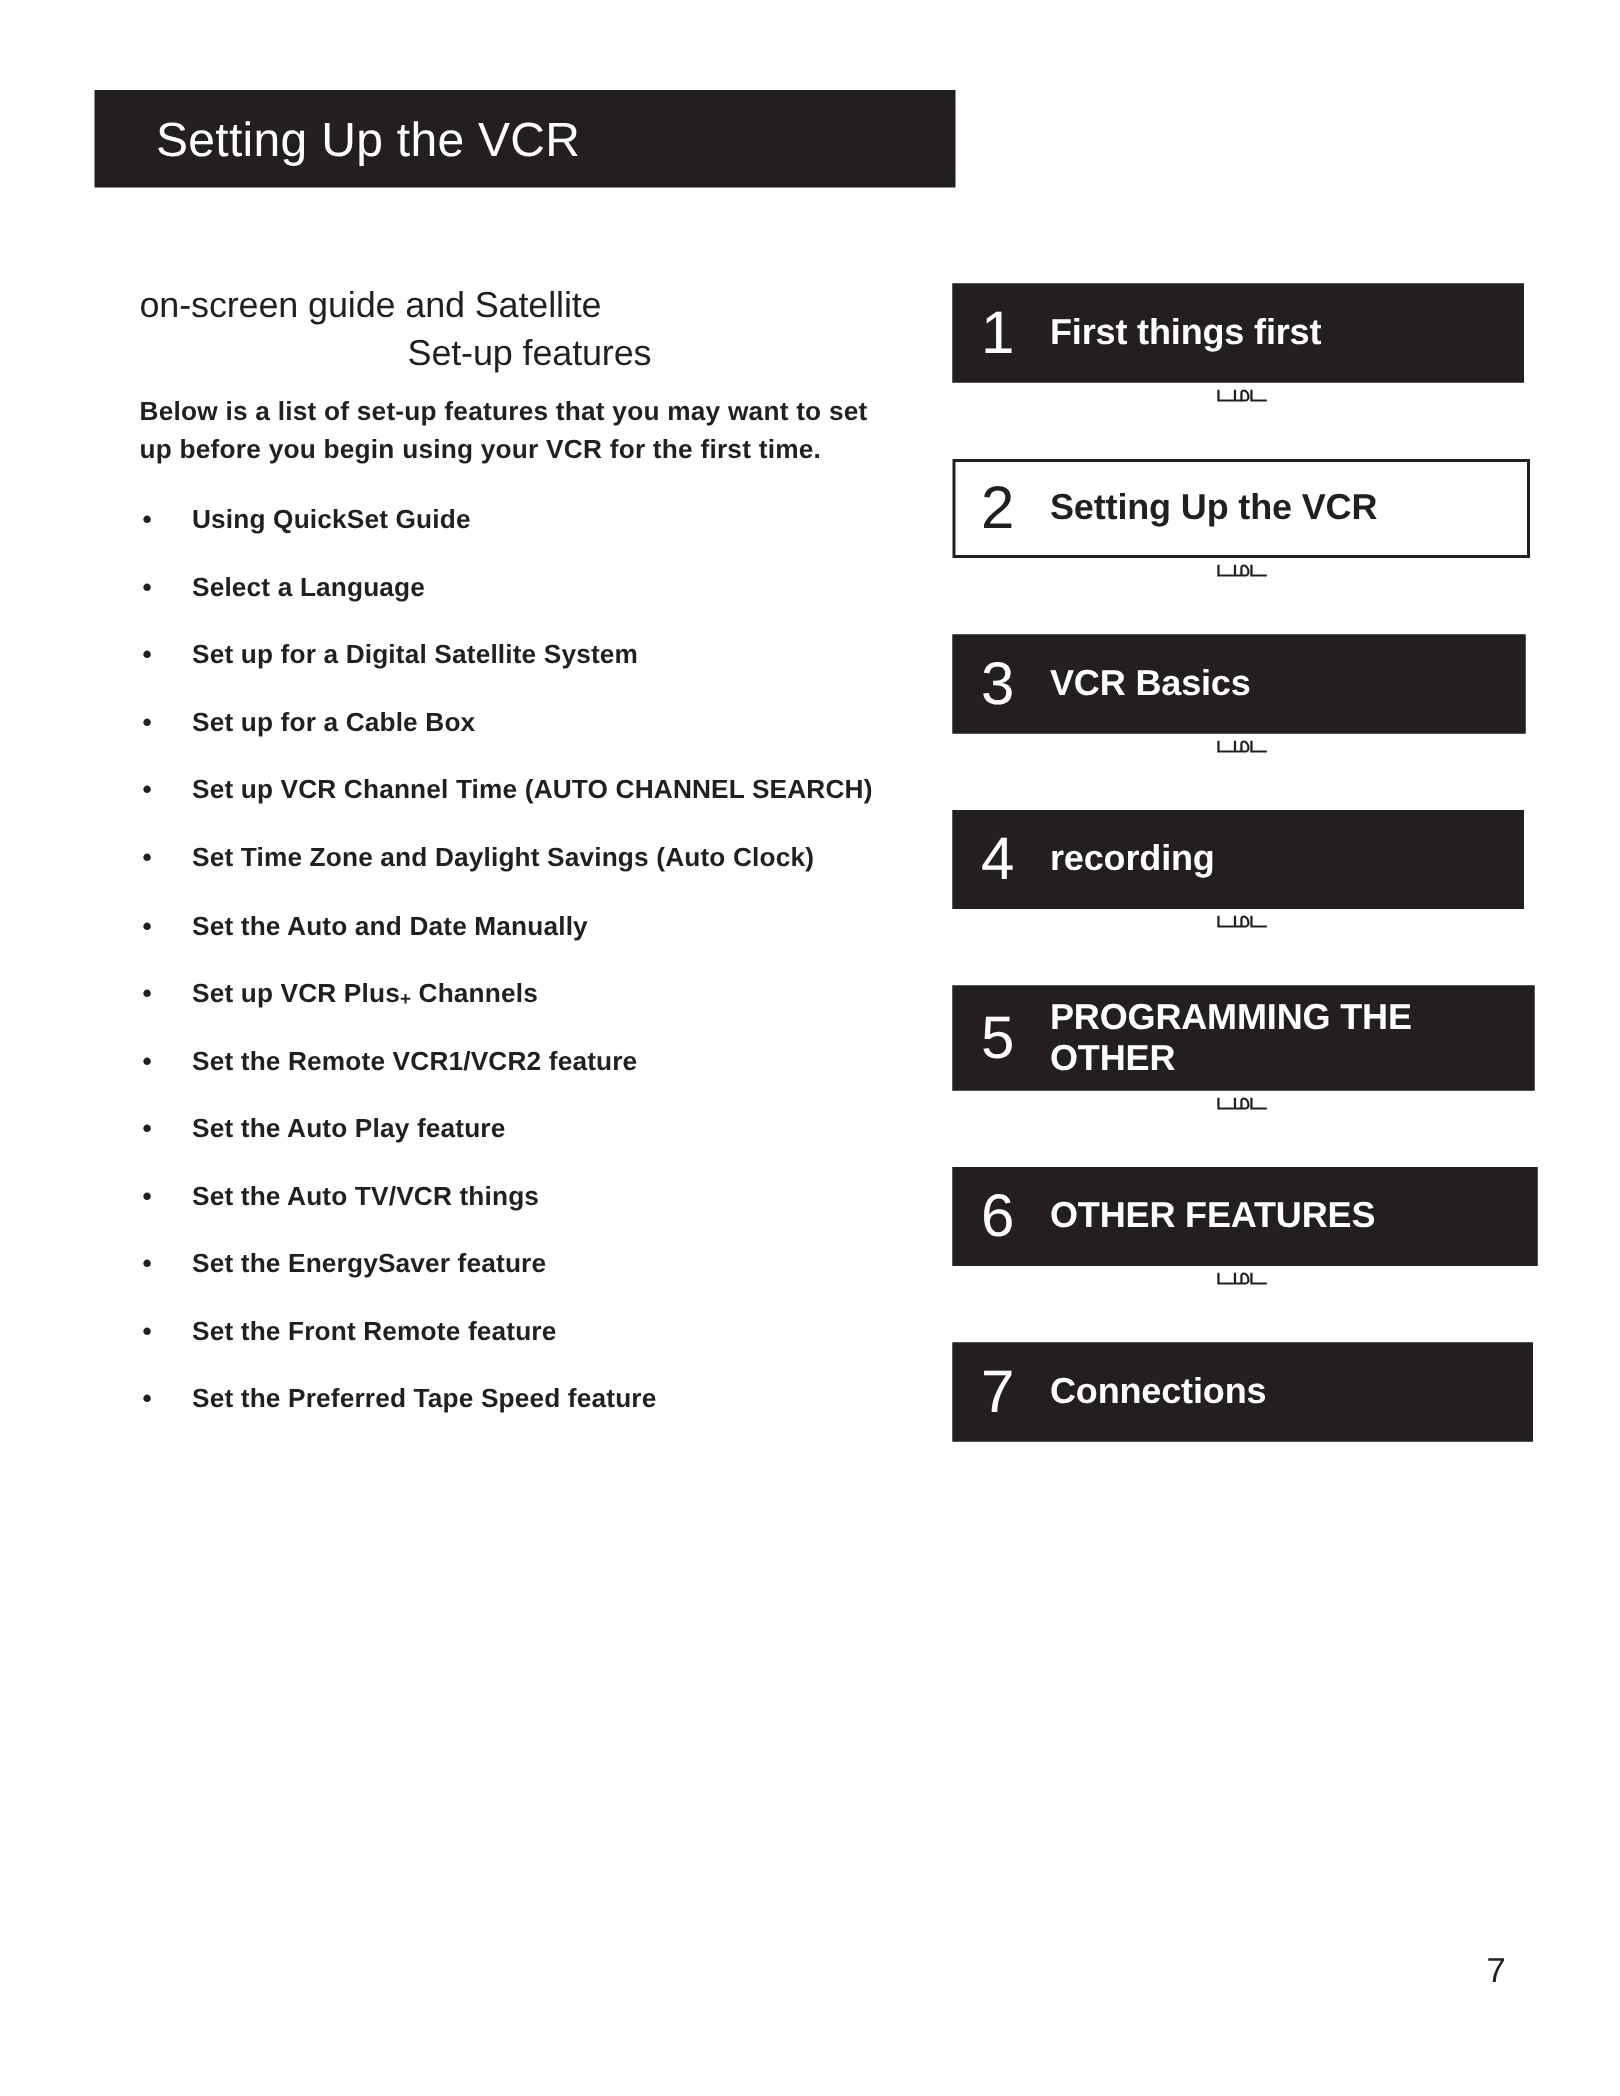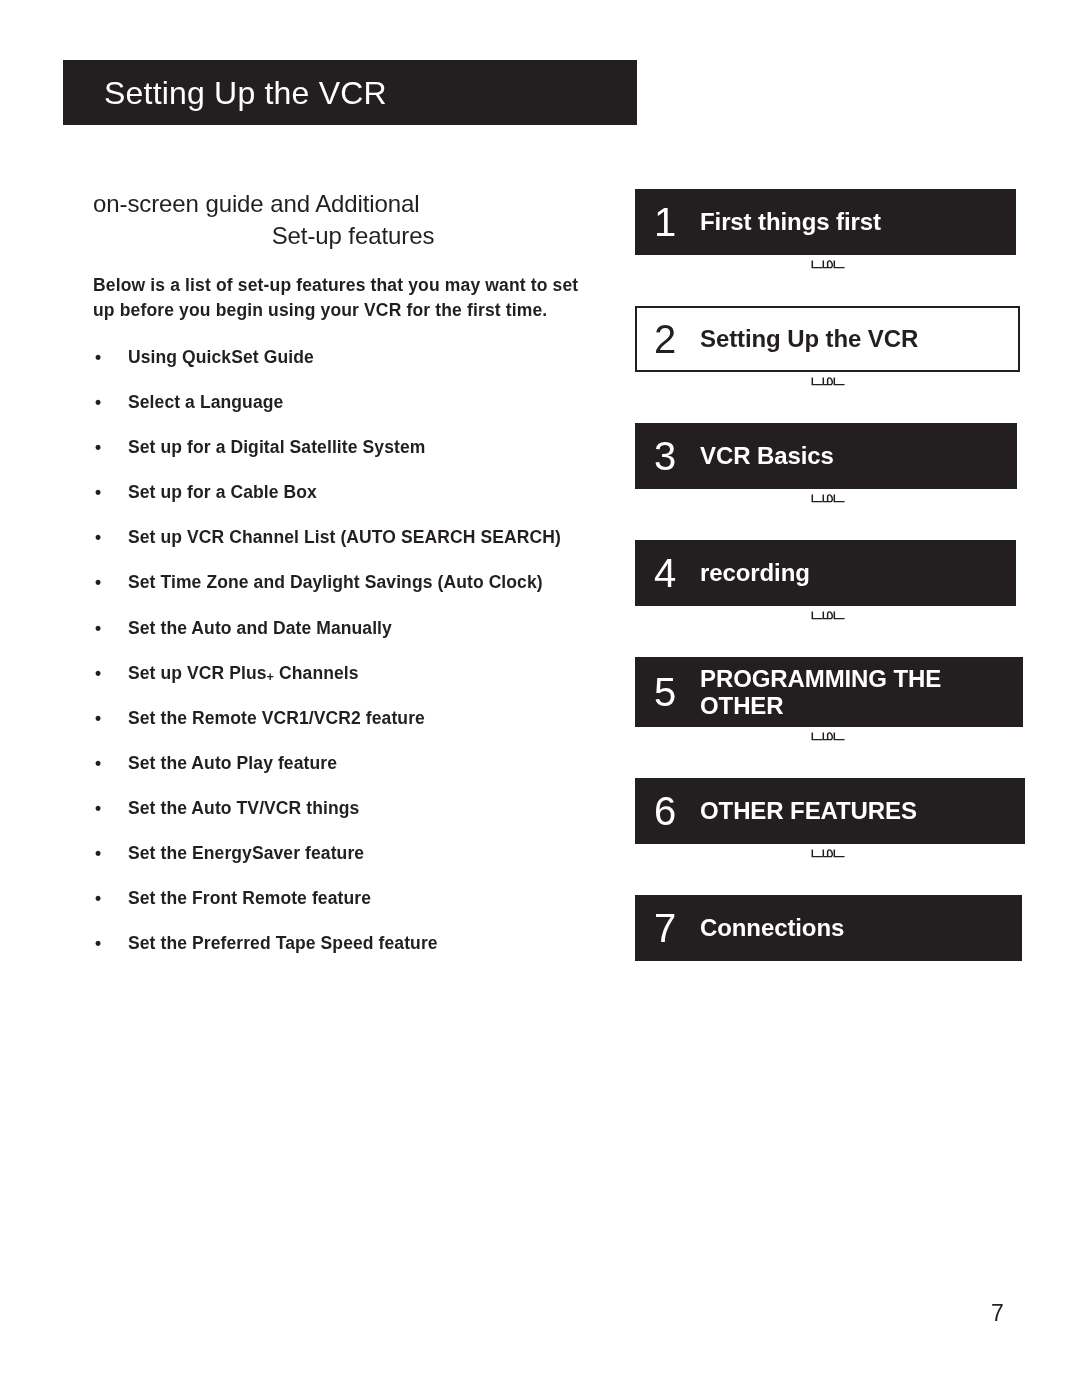--- a/index.html
+++ b/index.html
@@ -48,21 +48,21 @@
     font-weight: normal;
     line-height: 1.32;
     color: #231f20;
     letter-spacing: -0.1px;
   }
   .subtitle .line2 {
     display: block;
     text-align: center;
   }
   .intro {
-    margin-top: 22px;
+    margin-top: 11px;
     font-size: 17.5px;
     font-weight: bold;
     line-height: 1.39;
     letter-spacing: 0.15px;
     color: #231f20;
     width: 505px;
   }
 
   .feature-list {
     margin: 0;
@@ -177,21 +177,21 @@
 </head>
 <body>
 
 <div class="page-header">
   <div class="page-header-title">Setting Up the VCR</div>
 </div>
 
 <div class="left-col">
 
   <div class="subtitle">
-    <span>on-screen guide and Additional</span>
+    <span>on-screen guide and Satellite</span>
     <span class="line2">Set-up features</span>
   </div>
 
   <div class="intro">Below is a list of set-up features that you may want to set up before you begin using your VCR for the first time.</div>
 
   <ul class="feature-list">
     <li class="feature-item">
       <span class="feature-bullet">•</span>
       <span>Using QuickSet Guide</span>
     </li>
@@ -202,21 +202,21 @@
     <li class="feature-item">
       <span class="feature-bullet">•</span>
       <span>Set up for a Digital Satellite System</span>
     </li>
     <li class="feature-item">
       <span class="feature-bullet">•</span>
       <span>Set up for a Cable Box</span>
     </li>
     <li class="feature-item">
       <span class="feature-bullet">•</span>
-      <span>Set up VCR Channel List (AUTO SEARCH SEARCH)</span>
+      <span>Set up VCR Channel Time (AUTO CHANNEL SEARCH)</span>
     </li>
     <li class="feature-item">
       <span class="feature-bullet">•</span>
       <span>Set Time Zone and Daylight Savings (Auto Clock)</span>
     </li>
     <li class="feature-item">
       <span class="feature-bullet">•</span>
       <span>Set the Auto and Date Manually</span>
     </li>
     <li class="feature-item">

